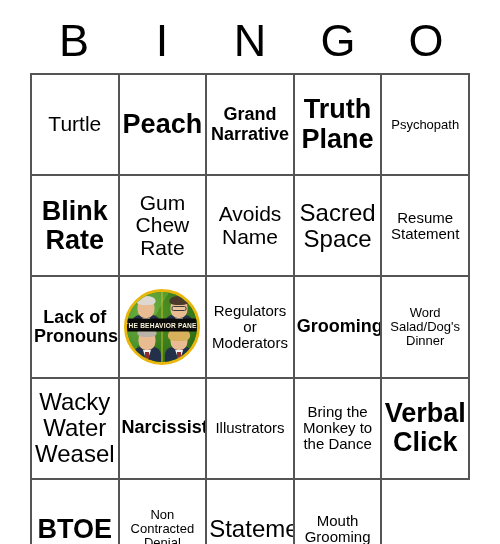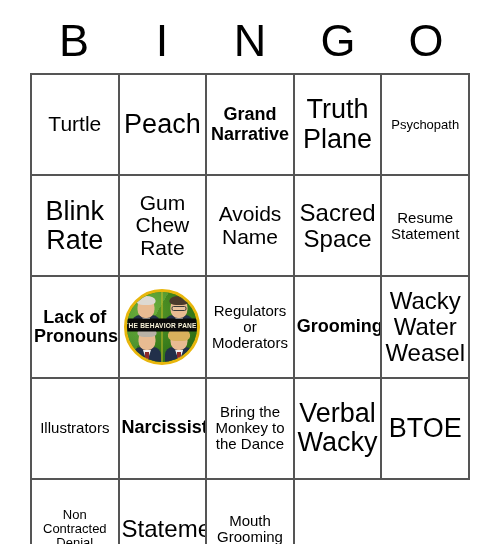--- a/index.html
+++ b/index.html
@@ -64,21 +64,21 @@
     overflow: hidden;
     background: #ffffff;
   }
   .cell-text {
     display: block;
     width: 100%;
     line-height: 1.08;
     white-space: pre-line;
   }
   
-  .fs-xxl .cell-text { font-size: 27px; }
+  .fs-xxl .cell-text { font-size: 27px; font-weight: bold; }
   .fs-xl  .cell-text { font-size: 24px; }
   .fs-lg  .cell-text { font-size: 21px; }
   .fs-md  .cell-text { font-size: 18px; font-weight: bold; }
   .fs-sm  .cell-text { font-size: 15px; }
   .fs-xs  .cell-text { font-size: 13px; }
 
   
   .free-cell {
     padding: 0;
   }
@@ -337,39 +337,44 @@
         </div>
       </div>
       <div class="cell fs-sm">
         <span class="cell-text">Regulators
 or
 Moderators</span>
       </div>
       <div class="cell fs-md">
         <span class="cell-text">Grooming</span>
       </div>
+      <div class="cell fs-xs">
+        <span class="cell-text">Word
+Salad/Dog's
+Dinner</span>
+      </div>
       <div class="cell fs-xl">
         <span class="cell-text">Wacky
 Water
 Weasel</span>
       </div>
-      <div class="cell fs-sm">
-        <span class="cell-text">Illustrators</span>
-      </div>
       <div class="cell fs-md">
         <span class="cell-text">Narcissist</span>
+      </div>
+      <div class="cell fs-sm">
+        <span class="cell-text">Illustrators</span>
       </div>
       <div class="cell fs-sm">
         <span class="cell-text">Bring the
 Monkey to
 the Dance</span>
       </div>
       <div class="cell fs-xxl">
         <span class="cell-text">Verbal
-Wacky</span>
+Click</span>
       </div>
       <div class="cell fs-xxl">
         <span class="cell-text">BTOE</span>
       </div>
       <div class="cell fs-xs">
         <span class="cell-text">Non
 Contracted
 Denial</span>
       </div>
       <div class="cell fs-xl">

